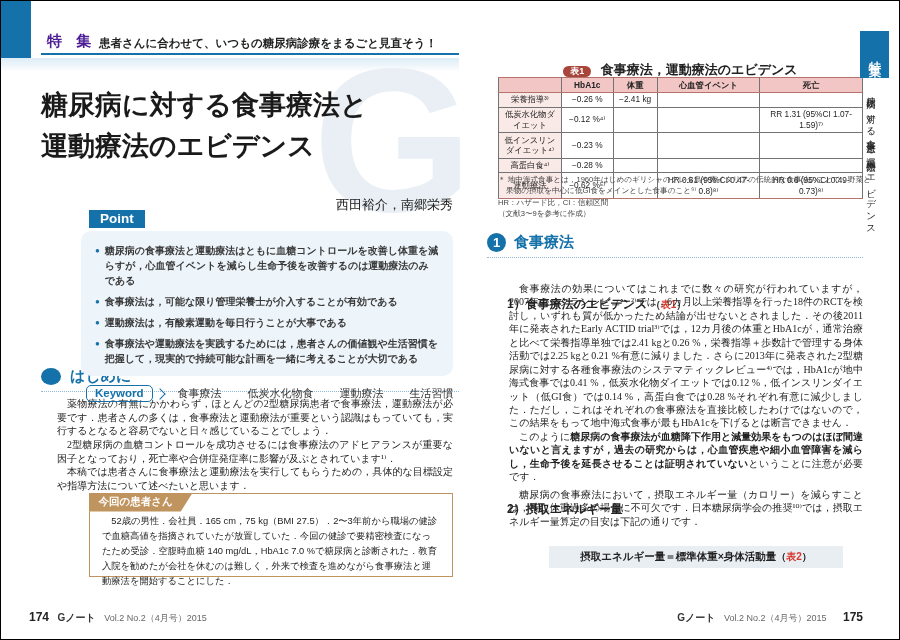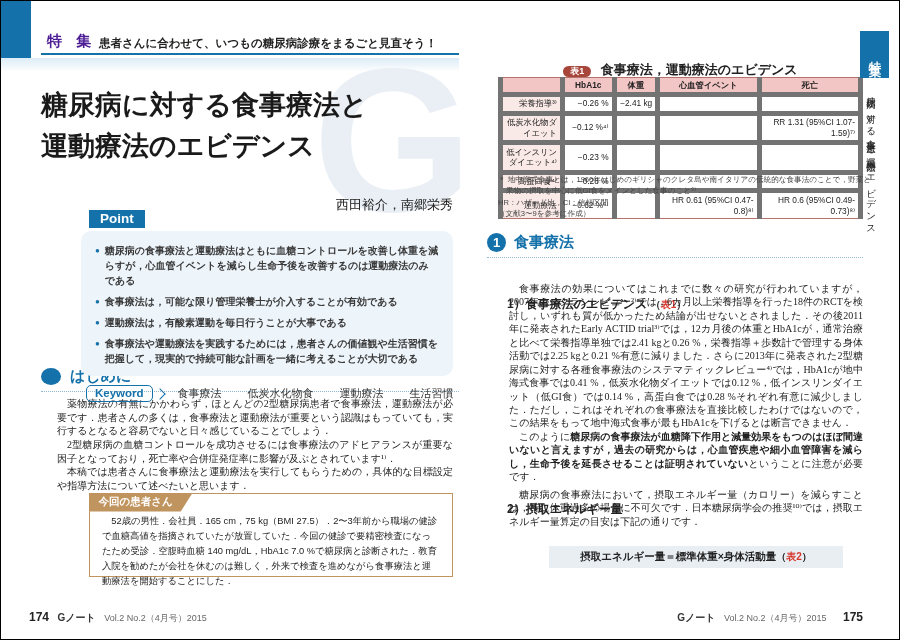--- a/index.html
+++ b/index.html
@@ -46,21 +46,21 @@
   .footer{top:609px;font-size:9px;color:#666;}
   .footer-left{left:28px;}
   .footer-right{left:497px;width:365px;text-align:right;}
   .pg-num{font-size:12px;font-weight:bold;color:#222;}
   .journal{font-size:10px;font-weight:bold;color:#333;margin:0 6px;}
   
   .t1-caption{left:497px;top:59px;width:365px;text-align:center;z-index:1;}
   .t1-badge{background:#a8463c;color:#fff;font-weight:bold;font-size:9px;border-radius:7px;padding:0px 7px 1px;margin-right:5px;}
   .t1-title{font-weight:bold;font-size:13px;color:#222;}
   table.t1{left:497px;top:76px;position:absolute;border-collapse:collapse;width:365px;font-size:8.3px;color:#222;}
-  table.t1 th,table.t1 td{border:5px solid #737373;padding:1.5px 3px;line-height:1.3;text-align:right;vertical-align:middle;}
+  table.t1 th,table.t1 td{border:1px solid #737373;padding:1.5px 3px;line-height:1.3;text-align:center;vertical-align:middle;}
   table.t1 thead th{background:#f2c6c4;font-weight:bold;text-align:center;border-top:1.5px solid #b5736b;border-bottom:1.5px solid #b5736b;}
   table.t1 td.rowlabel{background:#faeae7;}
   table.t1 tr:last-child td{border-bottom:1.5px solid #b5736b;}
   .t1-notes{left:497px;top:173px;width:374px;font-size:7.6px;line-height:1.5;color:#444;}
   .t1-notes .hang{padding-left:8px;text-indent:-8px;}
   
   .sec1-head{left:486px;top:232px;width:376px;}
   .sub-head{font-weight:bold;font-size:12px;color:#222;margin-top:32px;}
   .sub1{left:506px;top:263px;}
   .ref-red{color:#d7382e;font-size:10px;font-weight:bold;}

